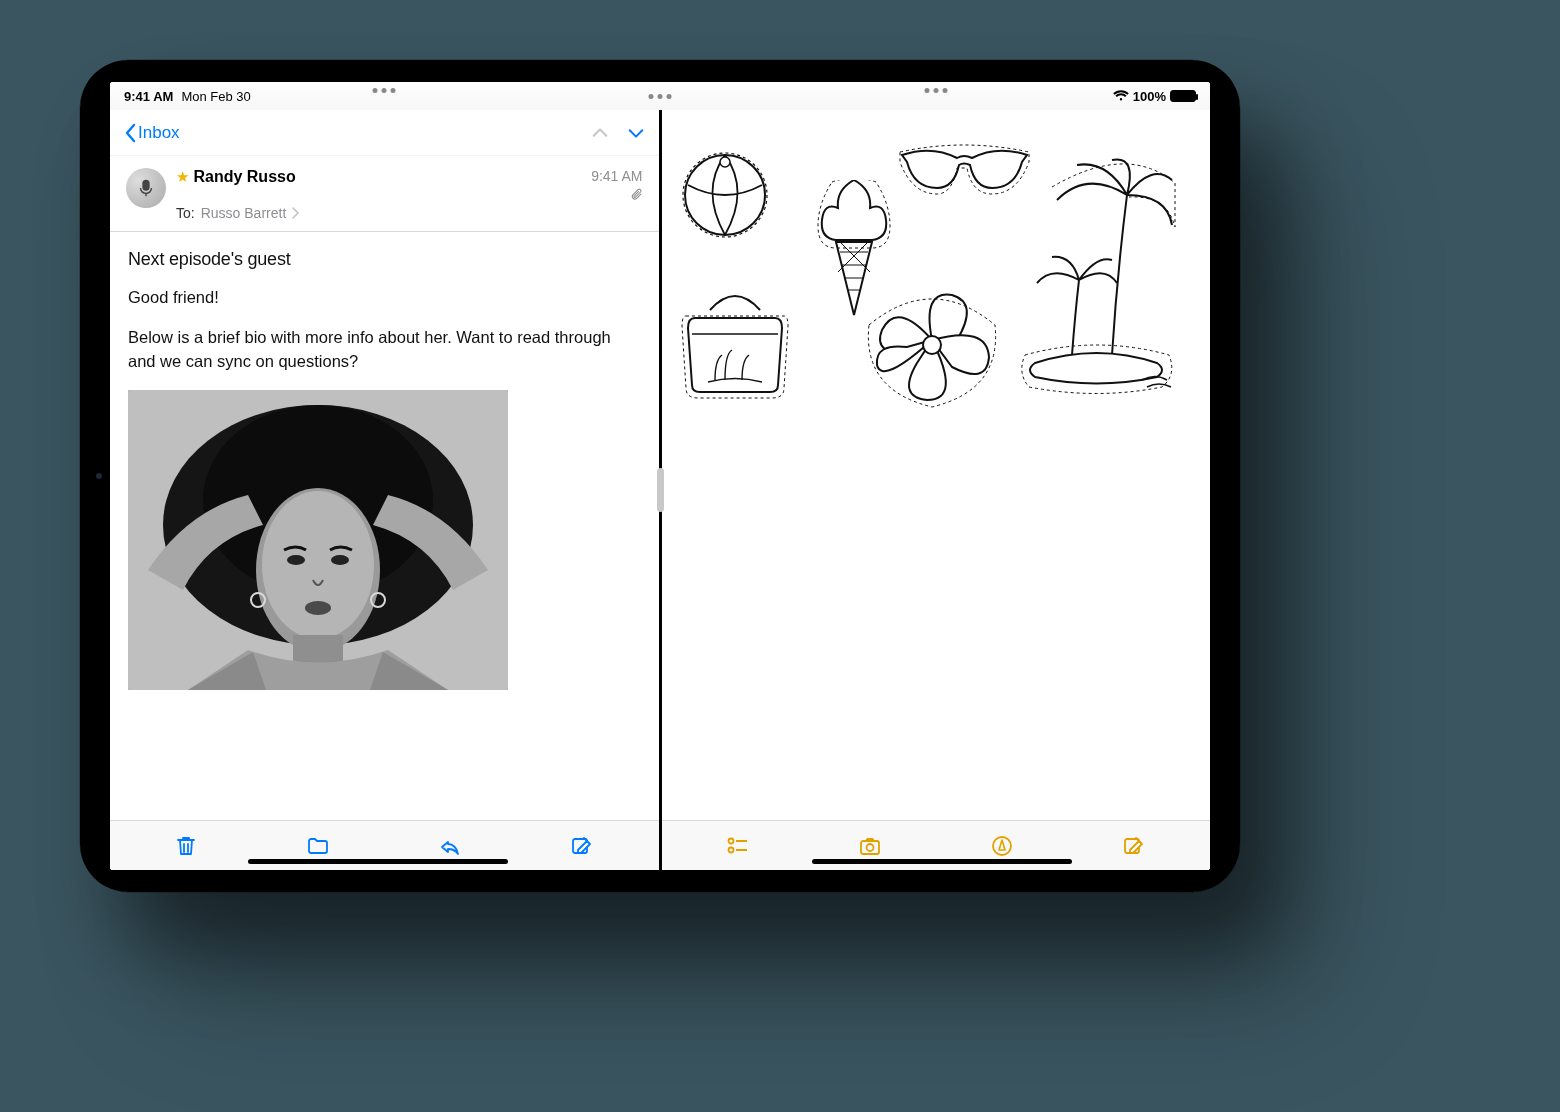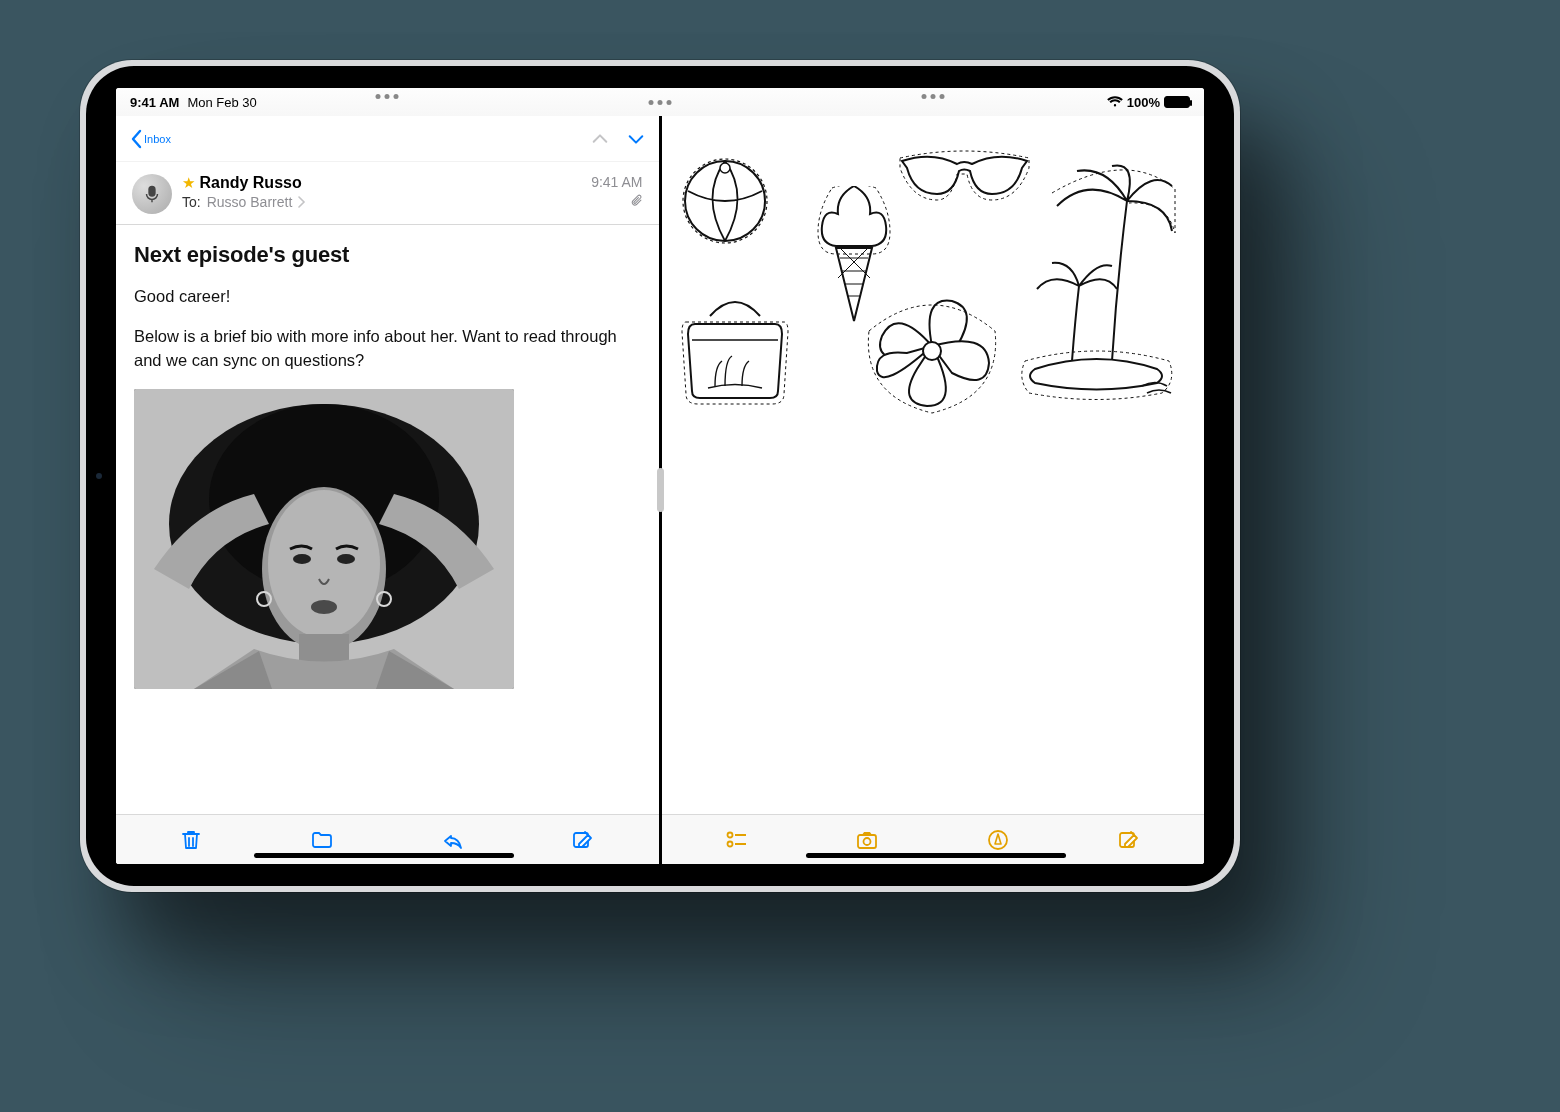--- a/index.html
+++ b/index.html
@@ -15,21 +15,20 @@
   .stage {
     position: relative;
     margin-left: 80px;
     margin-top: 60px;
   }
   .ipad {
     width: 1160px;
     height: 832px;
     background: #d9dadc;
     border-radius: 52px;
-    padding: 6px;
     box-shadow:
       0 0 0 1px rgba(0,0,0,.2),
       40px 60px 80px rgba(0,0,0,.45),
       80px 100px 120px rgba(0,0,0,.25);
     position: relative;
   }
   .bezel {
     width: 100%; height: 100%;
     background: #000;
     border-radius: 48px;
@@ -89,21 +88,21 @@
     display:flex;
     align-items:center;
     justify-content:space-between;
     padding: 0 14px;
     border-bottom: 0.5px solid rgba(0,0,0,.05);
   }
   .nav-left { display:flex;align-items:center;gap:2px;}
   .chev-left { width:12px;height:20px;display:inline-block;}
   .mail-accent { color:#007aff; }
   .notes-accent { color:#e3a100; }
-  .nav-title { font-size:11px; }
+  .nav-title { font-size:17px; }
   .nav-right { display:flex;align-items:center;gap:20px;}
   .chev-updown { display:flex;gap:18px;}
   .chev { width:18px;height:18px; }
   .more-circle { width:22px;height:22px;border:1.5px solid #e3a100;border-radius:50%;display:flex;align-items:center;justify-content:center;gap:2px;}
   .more-circle span{width:3px;height:3px;border-radius:50%;background:#e3a100;}
   
   .mail-body { flex:1; overflow:hidden; padding: 0; }
   .msg-header {
     display:flex;
     padding: 12px 16px 10px 16px;
@@ -114,27 +113,27 @@
   .avatar {
     width:40px;height:40px;border-radius:50%;
     background: radial-gradient(circle at 30% 30%, #ddd, #aaa);
     display:flex;align-items:center;justify-content:center;
   }
   .avatar svg{width:22px;height:22px;}
   .from-block{flex:1;min-width:0;}
   .from-line{display:flex;align-items:center;gap:4px;font-size:16px;}
   .star{color:#f2b700;font-size:15px;}
   .from-name{font-weight:700;}
-  .to-line{display:flex;align-items:center;gap:6px;font-size:14px;color:#8e8e93;margin-top:2px;}
+  .to-line{display:flex;align-items:center;gap:6px;font-size:14px;color:#8e8e93;margin-top:19px;}
   .to-label{color:#333;}
   .disclosure{width:8px;height:12px;}
   .header-right{ text-align:right; font-size:14px; color:#8e8e93; display:flex;flex-direction:column;align-items:flex-end;gap:4px;}
   .clip{width:13px;height:14px;}
   .msg-content { padding: 14px 18px; font-size:16.5px; line-height:1.45; color:#111; }
-  .subject { font-size:22px; font-weight:700; margin-bottom:14px; letter-spacing:-.2px;}
+  .subject { font-size:18px; font-weight:400; margin-bottom:14px; letter-spacing:-.2px;}
   .para { margin-bottom:16px; }
   .photo {
     width: 380px;
     height: 300px;
     background: #666;
     border-radius:2px;
     margin-top:4px;
     position:relative;
     overflow:hidden;
   }
@@ -253,21 +252,21 @@
                 <div class="header-right">
                   <span>9:41 AM</span>
                   <svg class="clip" viewBox="0 0 14 16">
                       <path d="M12 7l-5 5a3 3 0 01-4.2-4.2l6-6a2 2 0 012.8 2.8l-6 6a1 1 0 01-1.4-1.4l5-5" stroke="#8e8e93" stroke-width="1.2" fill="none" stroke-linecap="round"></path>
                     </svg>
                 </div>
               </div>
 
               <div class="msg-content">
                 <div class="subject">Next episode's guest</div>
-                <div class="para">Good career!</div>
+                <div class="para">Good friend!</div>
                 <div class="para">Below is a brief bio with more info about her. Want to read through and we can sync on questions?</div>
                 <div class="photo">
                   <svg viewBox="0 0 380 300" preserveAspectRatio="xMidYMid slice">
                     <rect width="380" height="300" fill="#bfbfbf"></rect>
 
                     <ellipse cx="190" cy="135" rx="155" ry="120" fill="#151515"></ellipse>
                     <ellipse cx="190" cy="110" rx="115" ry="95" fill="#0c0c0c"></ellipse>
 
                     <ellipse cx="190" cy="180" rx="62" ry="82" fill="#9a9a9a"></ellipse>
                     <ellipse cx="190" cy="175" rx="56" ry="74" fill="#b5b5b5"></ellipse>

